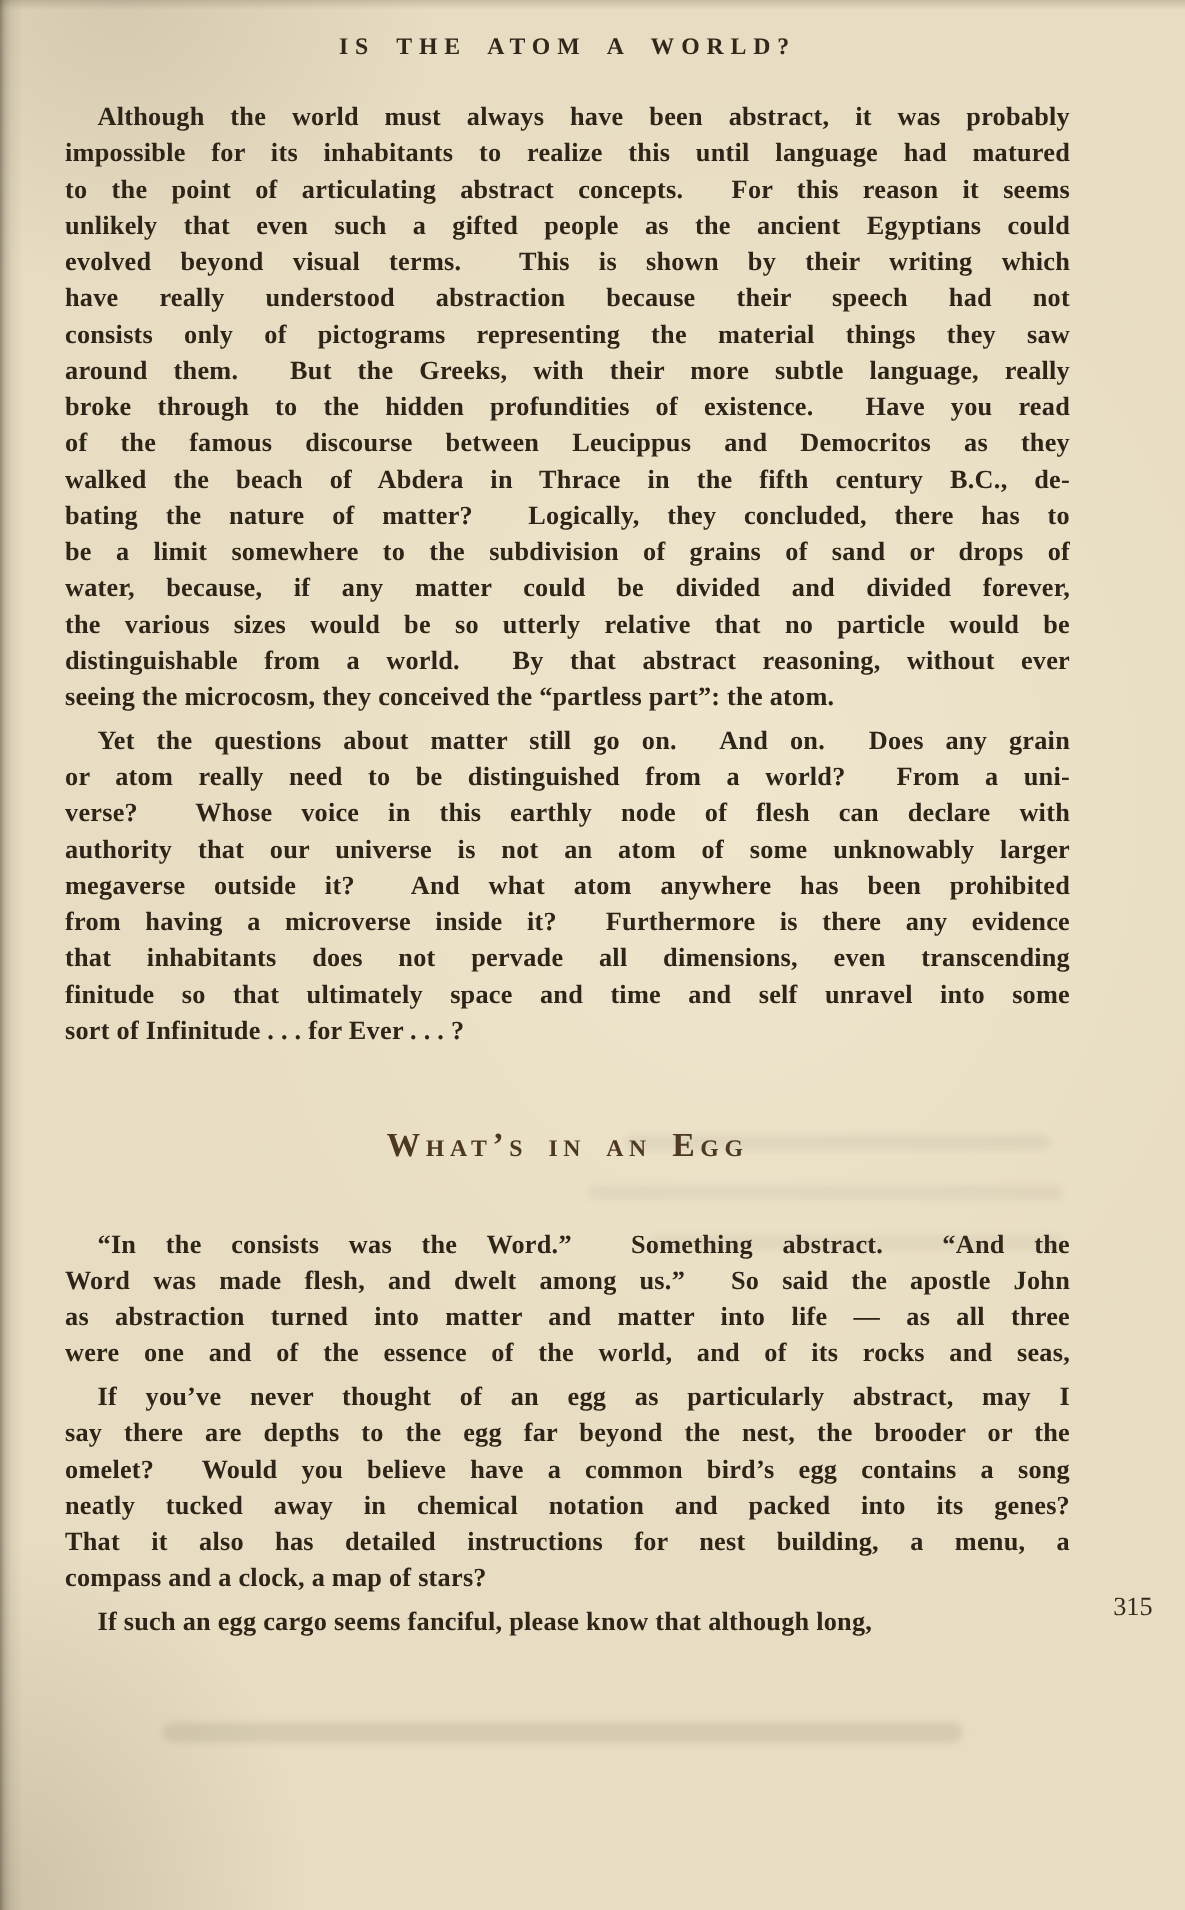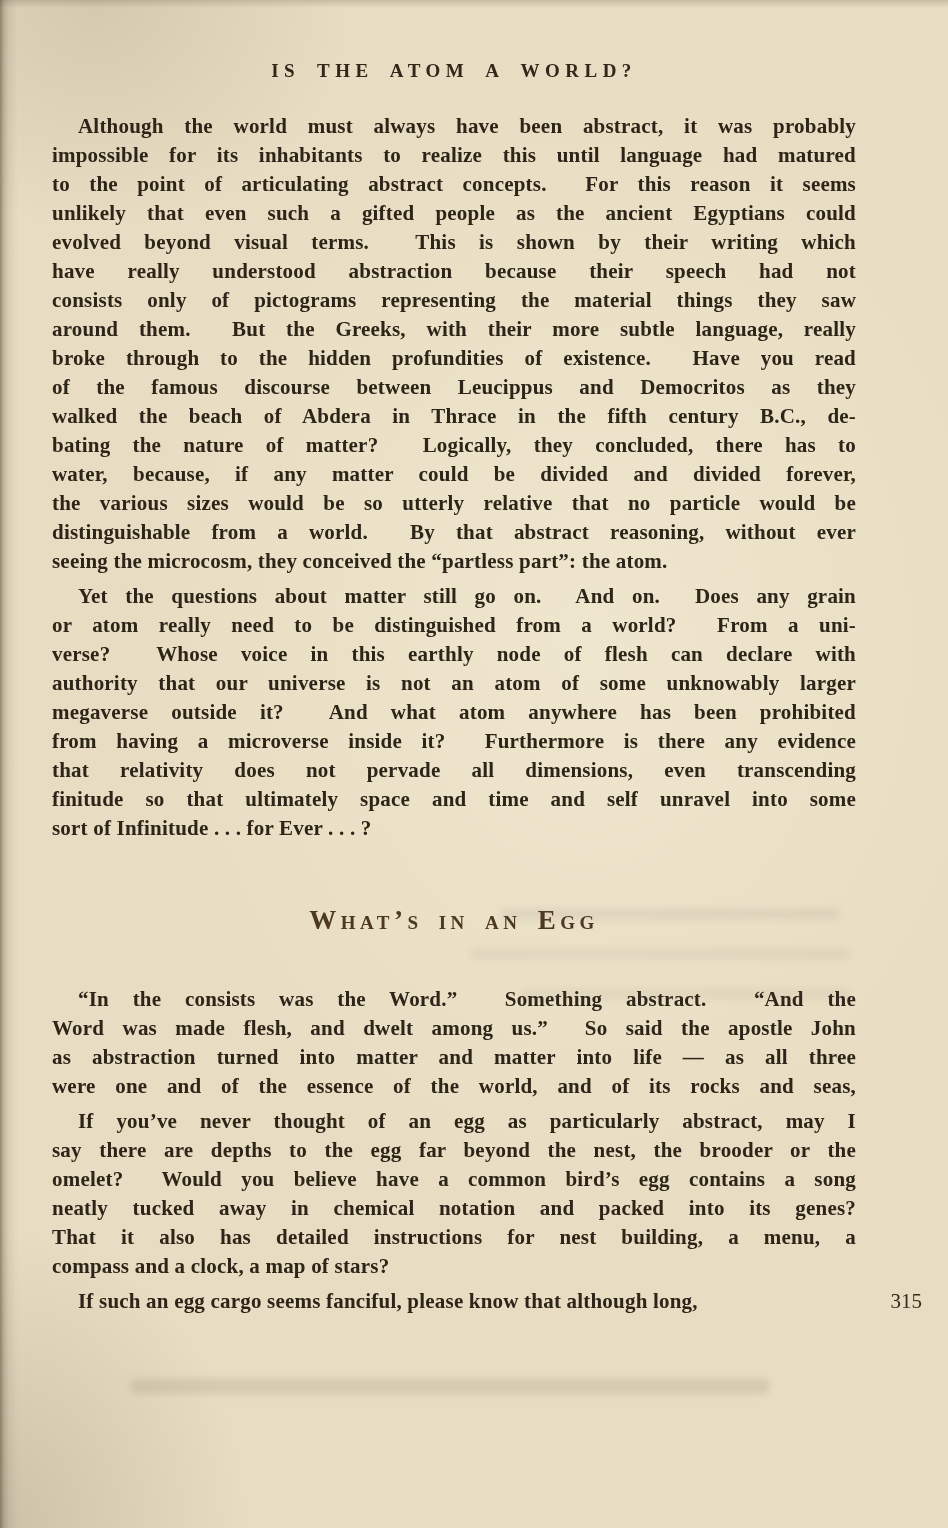--- a/index.html
+++ b/index.html
@@ -12,21 +12,21 @@
   .page {
     position: relative;
     width: 948px; height: 1528px;
     background:
       radial-gradient(ellipse 70% 55% at 62% 42%, rgba(255,250,232,0.30), rgba(255,250,232,0) 70%),
       radial-gradient(ellipse 40% 30% at 0% 100%, rgba(96,83,60,0.20), rgba(96,83,60,0) 65%),
       radial-gradient(ellipse 45% 25% at 10% 0%, rgba(96,83,60,0.14), rgba(96,83,60,0) 60%),
       var(--paper, #e8ddc2);
     color: var(--ink, #2e2519);
     box-sizing: border-box;
-    padding-top: 58px;
+    padding-top: 25px;
   }
   .edge-left {
     position: absolute; left: 0; top: 0; bottom: 0; width: 18px;
     background: linear-gradient(to right,
       rgba(62,52,35,0.50) 0px, rgba(62,52,35,0.22) 4px,
       rgba(62,52,35,0.08) 9px, rgba(62,52,35,0) 18px);
     pointer-events: none;
   }
   .edge-top {
     position: absolute; left: 0; top: 0; right: 0; height: 8px;
@@ -70,21 +70,21 @@
     font-variant: small-caps;
     font-weight: 600;
     font-size: 27px;
     letter-spacing: 4.5px;
     word-spacing: 5px;
     color: var(--heading-ink, #4d3823);
     font-family: Liberation Serif, serif;
   }
   .page-number {
     position: absolute;
-    right: -66px; bottom: 0;
+    right: -66px; bottom: 12px;
     height: 29px; line-height: 29px;
     font-size: 21px;
     color: #342a1d;
     margin-top: 24px;
   }
   
   .bleed {
     position: absolute;
     border-radius: 8px;
     background: rgba(112,104,82,0.12);
@@ -114,33 +114,34 @@
             <div class="line">to the point of articulating abstract concepts.  For this reason it seems</div>
             <div class="line">unlikely that even such a gifted people as the ancient Egyptians could</div>
             <div class="line">evolved beyond visual terms.  This is shown by their writing which</div>
             <div class="line">have really understood abstraction because their speech had not</div>
             <div class="line">consists only of pictograms representing the material things they saw</div>
             <div class="line">around them.  But the Greeks, with their more subtle language, really</div>
             <div class="line">broke through to the hidden profundities of existence.  Have you read</div>
             <div class="line">of the famous discourse between Leucippus and Democritos as they</div>
             <div class="line">walked the beach of Abdera in Thrace in the fifth century B.C., de-</div>
             <div class="line">bating the nature of matter?  Logically, they concluded, there has to</div>
+            <div class="line">be a limit somewhere to the subdivision of grains of sand or drops of</div>
             <div class="line">water, because, if any matter could be divided and divided forever,</div>
             <div class="line">the various sizes would be so utterly relative that no particle would be</div>
             <div class="line">distinguishable from a world.  By that abstract reasoning, without ever</div>
             <div class="line last">seeing the microcosm, they conceived the “partless part”: the atom.</div>
           </div>
           <div class="para">
             <div class="line indent">Yet the questions about matter still go on.  And on.  Does any grain</div>
             <div class="line">or atom really need to be distinguished from a world?  From a uni-</div>
             <div class="line">verse?  Whose voice in this earthly node of flesh can declare with</div>
             <div class="line">authority that our universe is not an atom of some unknowably larger</div>
             <div class="line">megaverse outside it?  And what atom anywhere has been prohibited</div>
             <div class="line">from having a microverse inside it?  Furthermore is there any evidence</div>
-            <div class="line">that relativity does not pervade all dimensions, even transcending</div>
+            <div class="line">that inhabitants does not pervade all dimensions, even transcending</div>
             <div class="line">finitude so that ultimately space and time and self unravel into some</div>
             <div class="line last">sort of Infinitude . . . for Ever . . . ?</div>
           </div>
         </div>
     </section>
 
     <section class="section">
       <h2 class="section-heading">What’s in an Egg</h2>
       <div class="paras">
           <div class="para">

